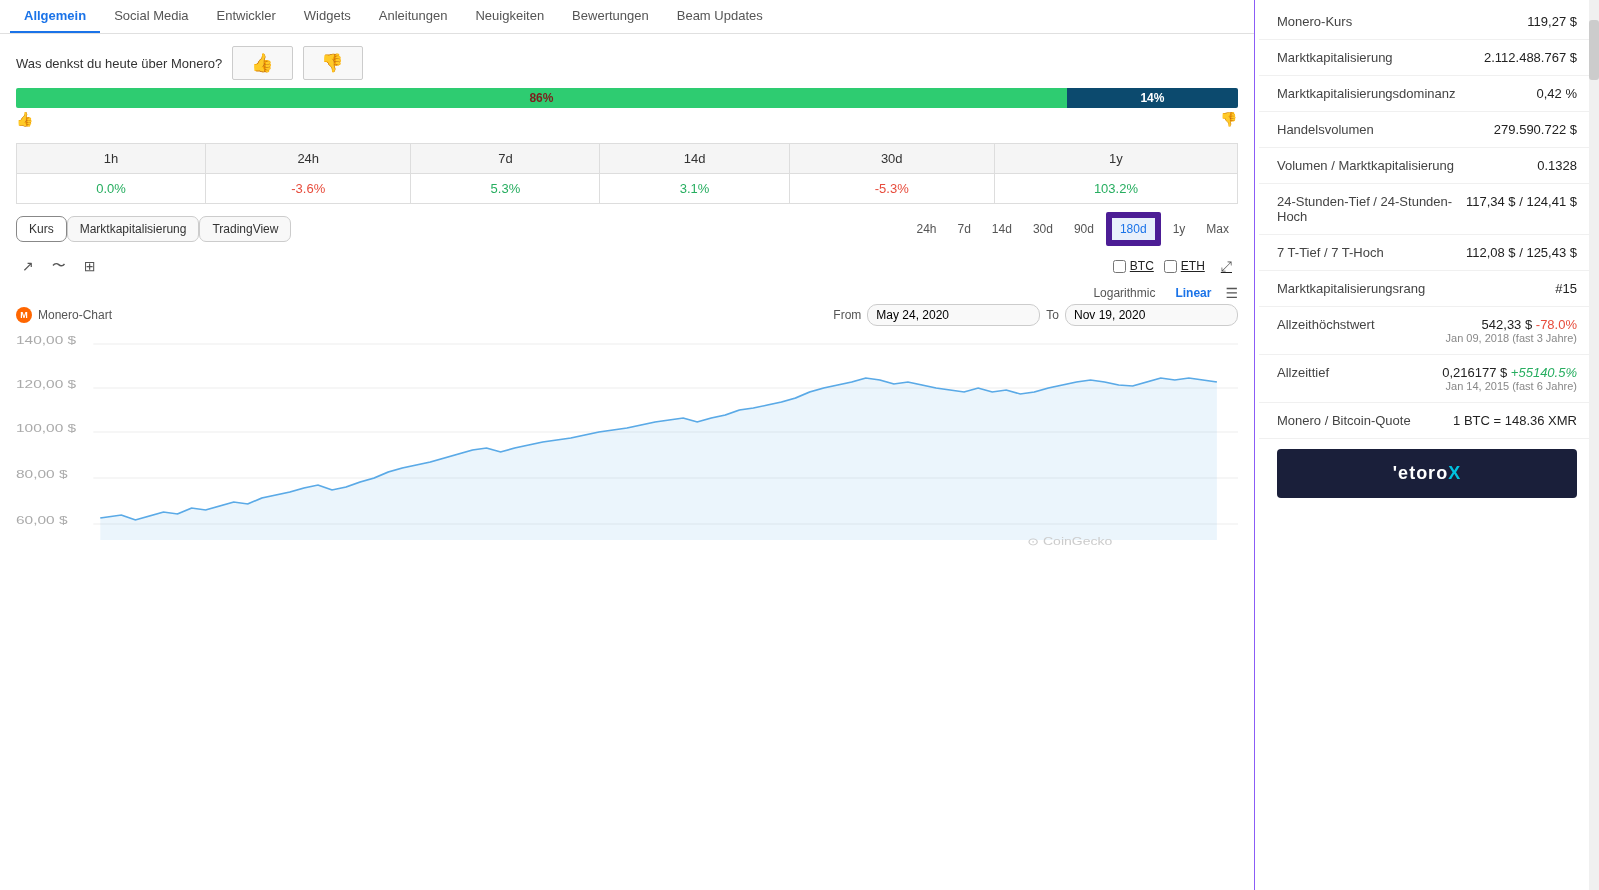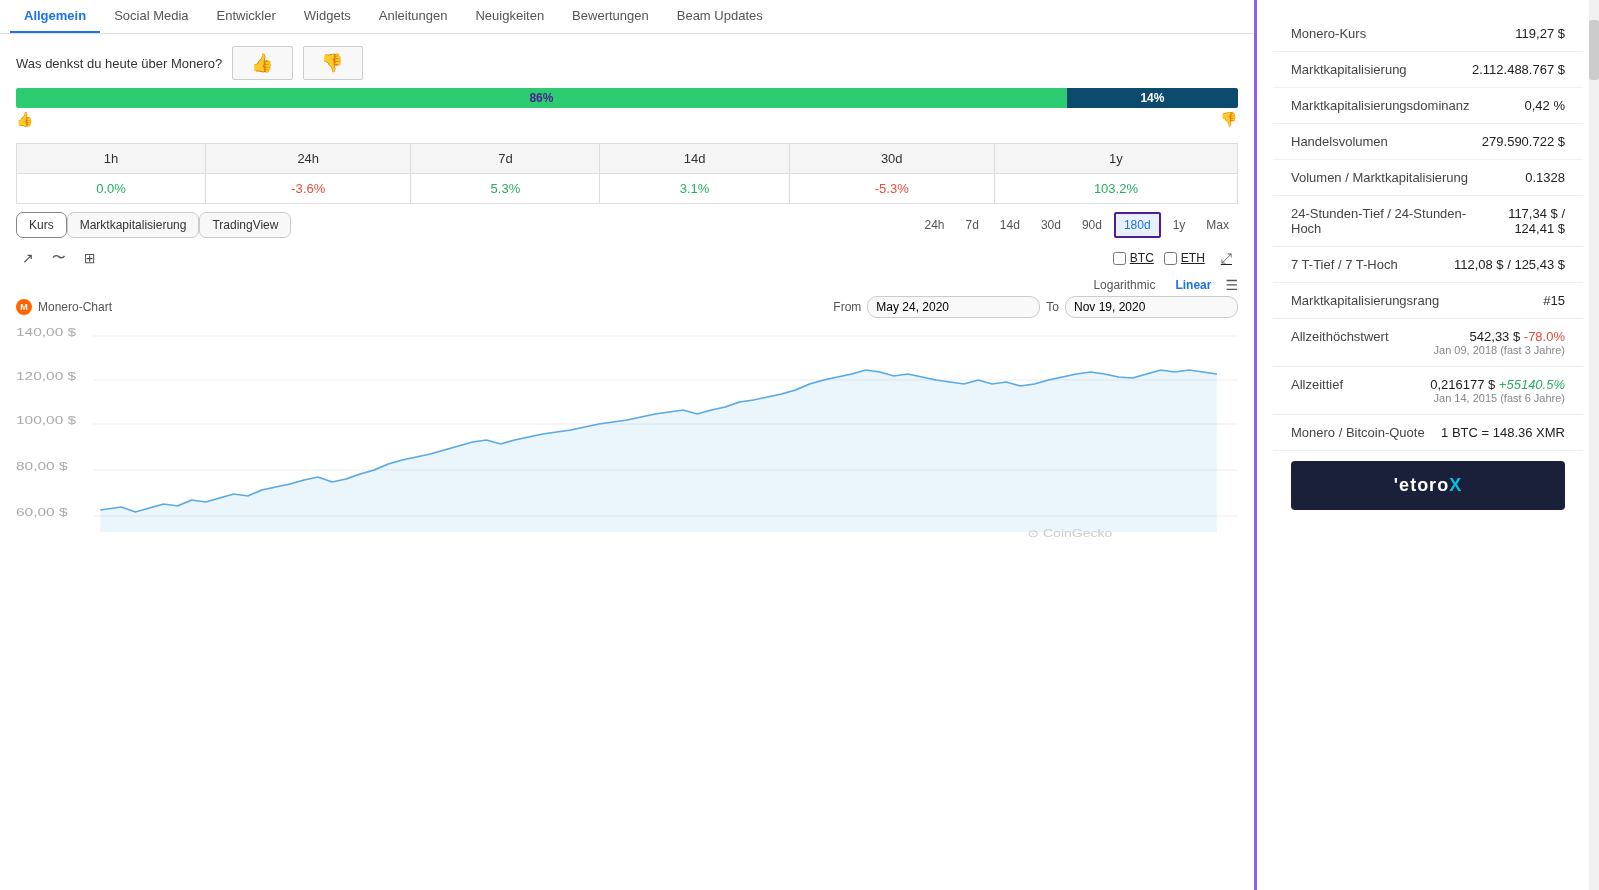--- a/index.html
+++ b/index.html
@@ -13,39 +13,39 @@
     
     .top-nav { display: flex; align-items: center; border-bottom: 1px solid #e0e0e0; padding: 0 0 0 10px; background: #fff; }
     .top-nav-item { padding: 8px 14px; font-size: 13px; color: #555; cursor: pointer; border-bottom: 2px solid transparent; white-space: nowrap; }
     .top-nav-item.active { color: #1a73e8; border-bottom: 2px solid #1a73e8; font-weight: 600; }
 
     
     .sentiment-section { padding: 12px 16px 6px 16px; }
     .sentiment-question { font-size: 13px; color: #333; margin-bottom: 8px; display: flex; align-items: center; gap: 10px; }
     .sentiment-btn { border: 1px solid #ccc; background: #f8f8f8; padding: 5px 18px; cursor: pointer; border-radius: 2px; font-size: 18px; }
     .sentiment-bar-wrap { display: flex; width: 100%; height: 20px; border-radius: 2px; overflow: hidden; position: relative; }
-    .sentiment-bar-green { background: #2ecc71; height: 100%; display: flex; align-items: center; justify-content: center; color: #4c1d95; font-size: 12px; font-weight: 600; }
+    .sentiment-bar-green { background: #2ecc71; height: 100%; display: flex; align-items: center; justify-content: center; color: #7f1d1d; font-size: 12px; font-weight: 600; }
     .sentiment-bar-red { background: #0c4a6e; height: 100%; display: flex; align-items: center; justify-content: center; color: #fff; font-size: 12px; font-weight: 600; }
     .sentiment-icons { display: flex; justify-content: space-between; margin-top: 3px; font-size: 14px; }
 
     
     .period-table { width: 100%; border-collapse: collapse; margin: 10px 0 0 0; }
     .period-table th, .period-table td { border: 1px solid #ddd; text-align: center; padding: 7px 10px; font-size: 13px; }
     .period-table th { background: #f5f5f5; font-weight: 500; color: #333; margin-top: 33px; }
     .period-table td.positive { color: #27ae60; }
     .period-table td.negative { color: #e74c3c; }
 
     
     .chart-controls { display: flex; align-items: center; padding: 8px 0 4px 0; gap: 4px; flex-wrap: wrap; margin: 0 16px; }
     .chart-tab { border: 1px solid #ccc; background: #f8f8f8; padding: 5px 12px; cursor: pointer; font-size: 12px; color: #333; border-radius: 7px; }
     .chart-tab.active { background: #fff; border-color: #888; font-weight: 500; }
 
     .chart-time-controls { display: flex; align-items: center; gap: 3px; margin-left: auto; }
     .time-btn { border: 1px solid transparent; background: transparent; padding: 4px 8px; cursor: pointer; font-size: 12px; color: #555; border-radius: 2px; }
-    .time-btn.active { border: 2px solid #4c1d95; background: #e8f0fb; color: #1a73e8; }
+    .time-btn.active { border: 6px solid #4c1d95; background: #e8f0fb; color: #1a73e8; }
 
     
     .chart-header { display: flex; align-items: center; padding: 4px 16px; gap: 8px; }
     .chart-icon-btns { display: flex; gap: 6px; }
     .chart-icon-btn { background: none; border: none; cursor: pointer; font-size: 14px; padding: 3px 6px; color: #555; }
     .chart-checkboxes { margin-left: auto; display: flex; align-items: center; gap: 10px; font-size: 12px; text-decoration: underline; }
     .chart-checkboxes label { display: flex; align-items: center; gap: 4px; cursor: pointer; }
     .expand-btn { background: none; border: none; cursor: pointer; font-size: 14px; color: #555; padding: 3px 6px; }
 
     
@@ -56,21 +56,21 @@
 
     
     .chart-container { position: relative; margin: 0 16px; border: none; }
     .chart-title-row { display: flex; align-items: center; gap: 6px; margin-bottom: 4px; font-size: 12px; color: #555; }
     .chart-from-to { display: flex; align-items: center; gap: 6px; margin-left: auto; font-size: 12px; }
     .date-input { border: 1px solid #ccc; padding: 3px 8px; font-size: 12px; border-radius: 10px; background: #f9f9f9; }
 
     .chart-svg-wrap { width: 100%; height: 220px; position: relative; }
 
     
-    .right-sidebar { width: 345px; min-width: 345px; border-left: 3px solid #8b5cf6; padding: 16px; background: #fff; }
+    .right-sidebar { width: 345px; min-width: 345px; border-left: 1px solid #8b5cf6; padding: 4px; background: #fff; }
     .stat-row { display: flex; align-items: flex-start; justify-content: space-between; padding: 10px 18px; border-bottom: 1px solid #f0f0f0; }
     .stat-label { font-size: 13px; color: #444; font-weight: 400; flex: 0 0 auto; max-width: 180px; }
     .stat-value { font-size: 13px; color: #222; font-weight: 500; text-align: right; }
     .stat-value .negative { color: #e74c3c; }
     .stat-value .positive { color: #27ae60; font-style: italic; }
     .stat-value .sub { font-size: 11px; color: #888; display: block; }
 
     
     .ad-banner { margin: 10px 18px; background: #1a1f3a; border-radius: 4px; padding: 14px; display: flex; align-items: center; justify-content: center; }
     .ad-banner-text { color: #fff; font-size: 18px; font-weight: 600; letter-spacing: 1px; }

